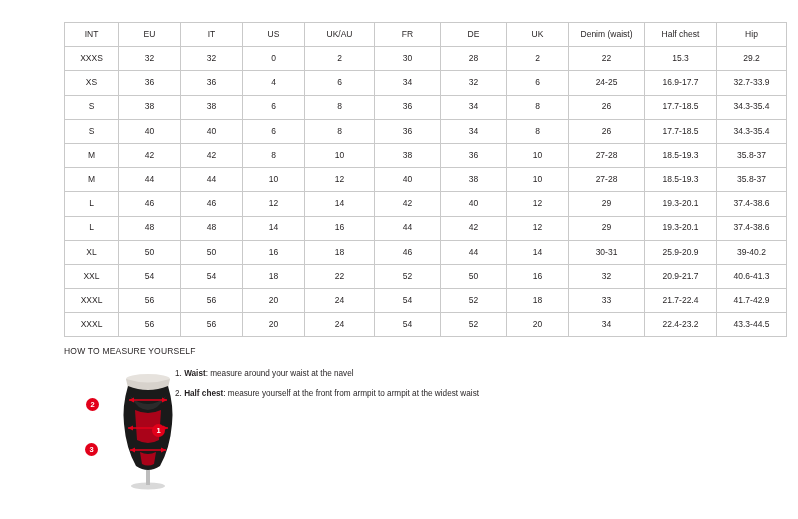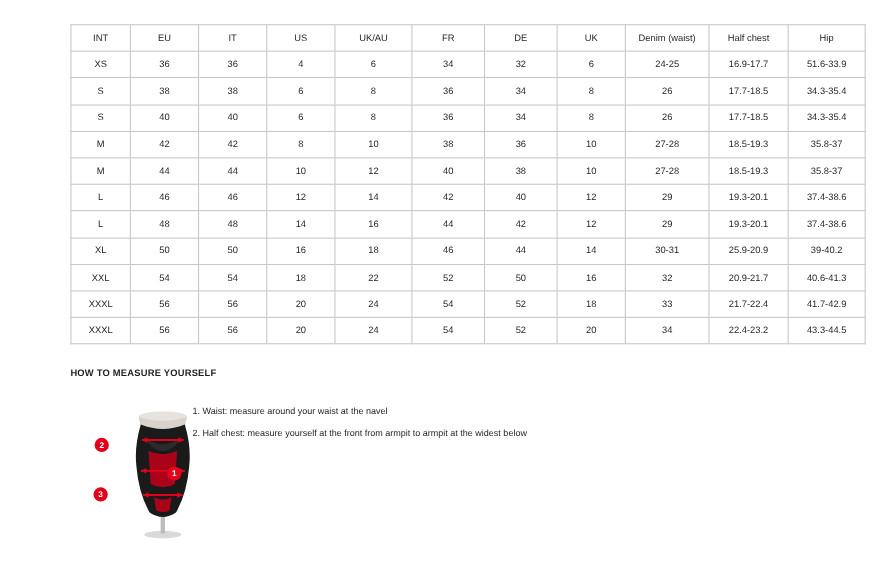--- a/index.html
+++ b/index.html
@@ -52,23 +52,23 @@
   col.c5 { width: 66px; }
   col.c6 { width: 66px; }
   col.c7 { width: 62px; }
   col.c8 { width: 76px; }
   col.c9 { width: 72px; }
   col.c10 { width: 70px; }
 
   .howto-title {
     position: absolute;
     left: 64px;
-    top: 334px;
+    top: 346px;
     font-size: 8.5px;
-    font-weight: bold;
+    font-weight: normal;
     letter-spacing: 0.2px;
     color: #231f20;
   }
 
   .figure {
     position: absolute;
     left: 88px;
     top: 366px;
     width: 120px;
     height: 125px;
@@ -81,21 +81,21 @@
     width: 430px;
   }
   .instructions .line {
     font-size: 8.2px;
     color: #231f20;
     margin-bottom: 10.5px;
     line-height: 1.2;
     white-space: nowrap;
   }
   .instructions .line b {
-    font-weight: normal;
+    font-weight: bold;
   }
 
   .marker {
     position: absolute;
     width: 13px;
     height: 13px;
     border-radius: 50%;
     background: #e2001a;
     color: #ffffff;
     font-size: 7.5px;
@@ -136,31 +136,44 @@
         <th>FR</th>
         <th>DE</th>
         <th>UK</th>
         <th>Denim (waist)</th>
         <th>Half chest</th>
         <th>Hip</th>
       </tr>
     </thead>
     <tbody>
       <tr>
+        <td>XXXS</td>
+        <td>32</td>
+        <td>32</td>
+        <td>0</td>
+        <td>2</td>
+        <td>30</td>
+        <td>28</td>
+        <td>2</td>
+        <td>22</td>
+        <td>15.3</td>
+        <td>29.2</td>
+      </tr>
+      <tr>
         <td>XS</td>
         <td>36</td>
         <td>36</td>
         <td>4</td>
         <td>6</td>
         <td>34</td>
         <td>32</td>
         <td>6</td>
         <td>24-25</td>
         <td>16.9-17.7</td>
-        <td>51.6-33.9</td>
+        <td>32.7-33.9</td>
       </tr>
       <tr>
         <td>S</td>
         <td>38</td>
         <td>38</td>
         <td>6</td>
         <td>8</td>
         <td>36</td>
         <td>34</td>
         <td>8</td>
@@ -322,17 +335,17 @@
   <div class="marker" id="marker2">2</div>
   <div class="marker" id="marker3">3</div>
 
   <div class="instructions">
     <div class="line">
       <span>1.</span>
       <b>Waist</b><span>: measure around your waist at the navel</span>
     </div>
     <div class="line">
       <span>2.</span>
-      <b>Half chest</b><span>: measure yourself at the front from armpit to armpit at the widest below</span>
+      <b>Half chest</b><span>: measure yourself at the front from armpit to armpit at the widest waist</span>
     </div>
   </div>
 
 </div>
 
 </body></html>

